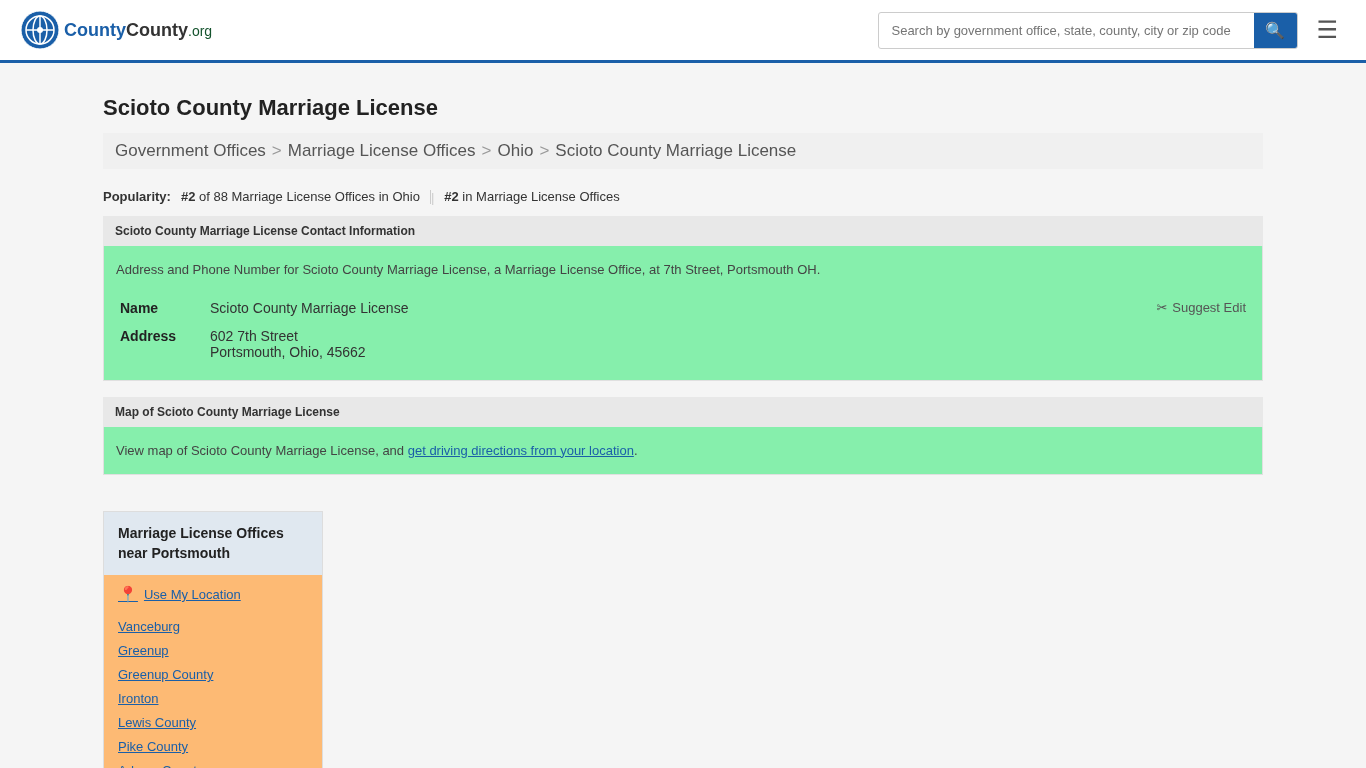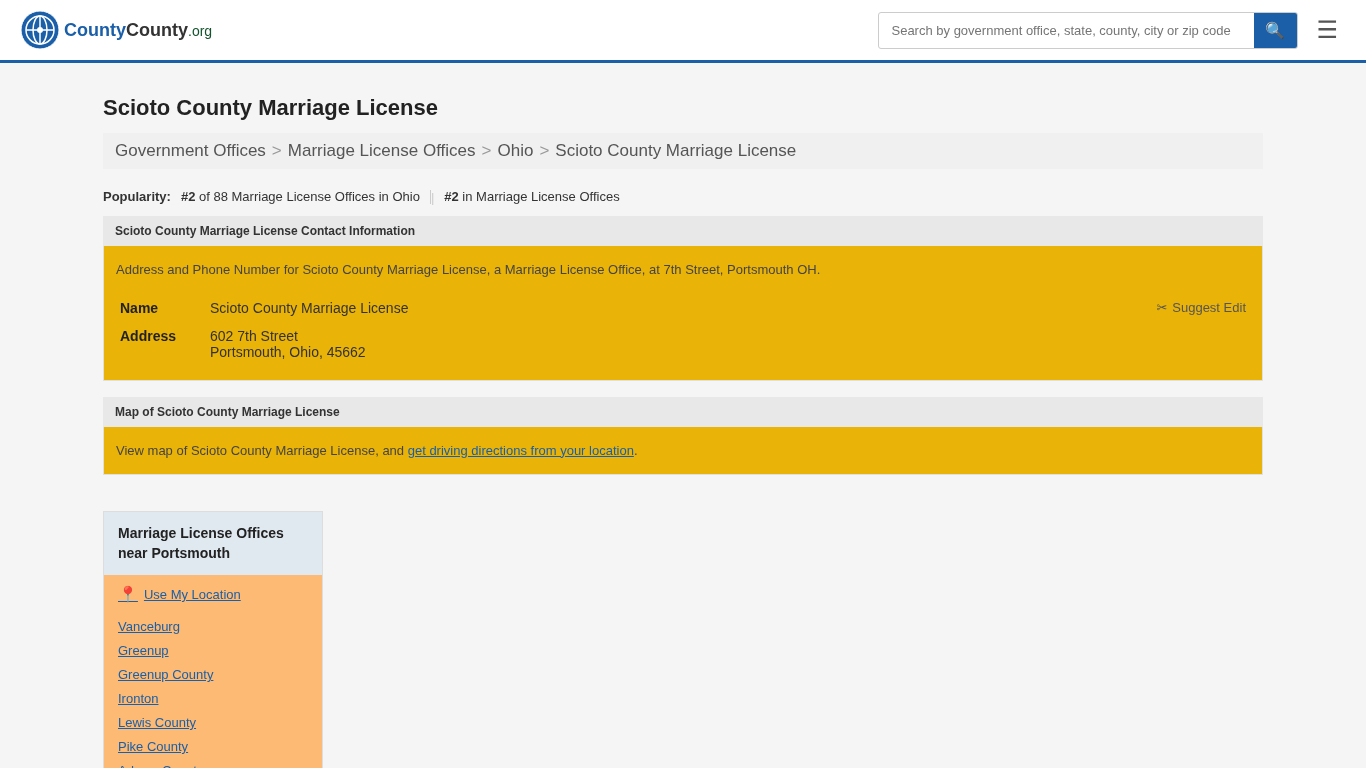--- a/index.html
+++ b/index.html
@@ -135,21 +135,21 @@
     
     .section-header {
       background: #e8e8e8;
       padding: 8px 12px;
       font-weight: bold;
       font-size: 12px;
       color: #333;
       margin-bottom: 0;
     }
     .section-body {
-      background: #eab308;
+      background: #86efac;
       padding: 14px 12px;
       border: 1px solid #e0e0e0;
       border-top: none;
       margin-bottom: 16px;
     }
     .section-desc {
       font-size: 13px;
       color: #444;
       margin-bottom: 14px;
       line-height: 1.5;

